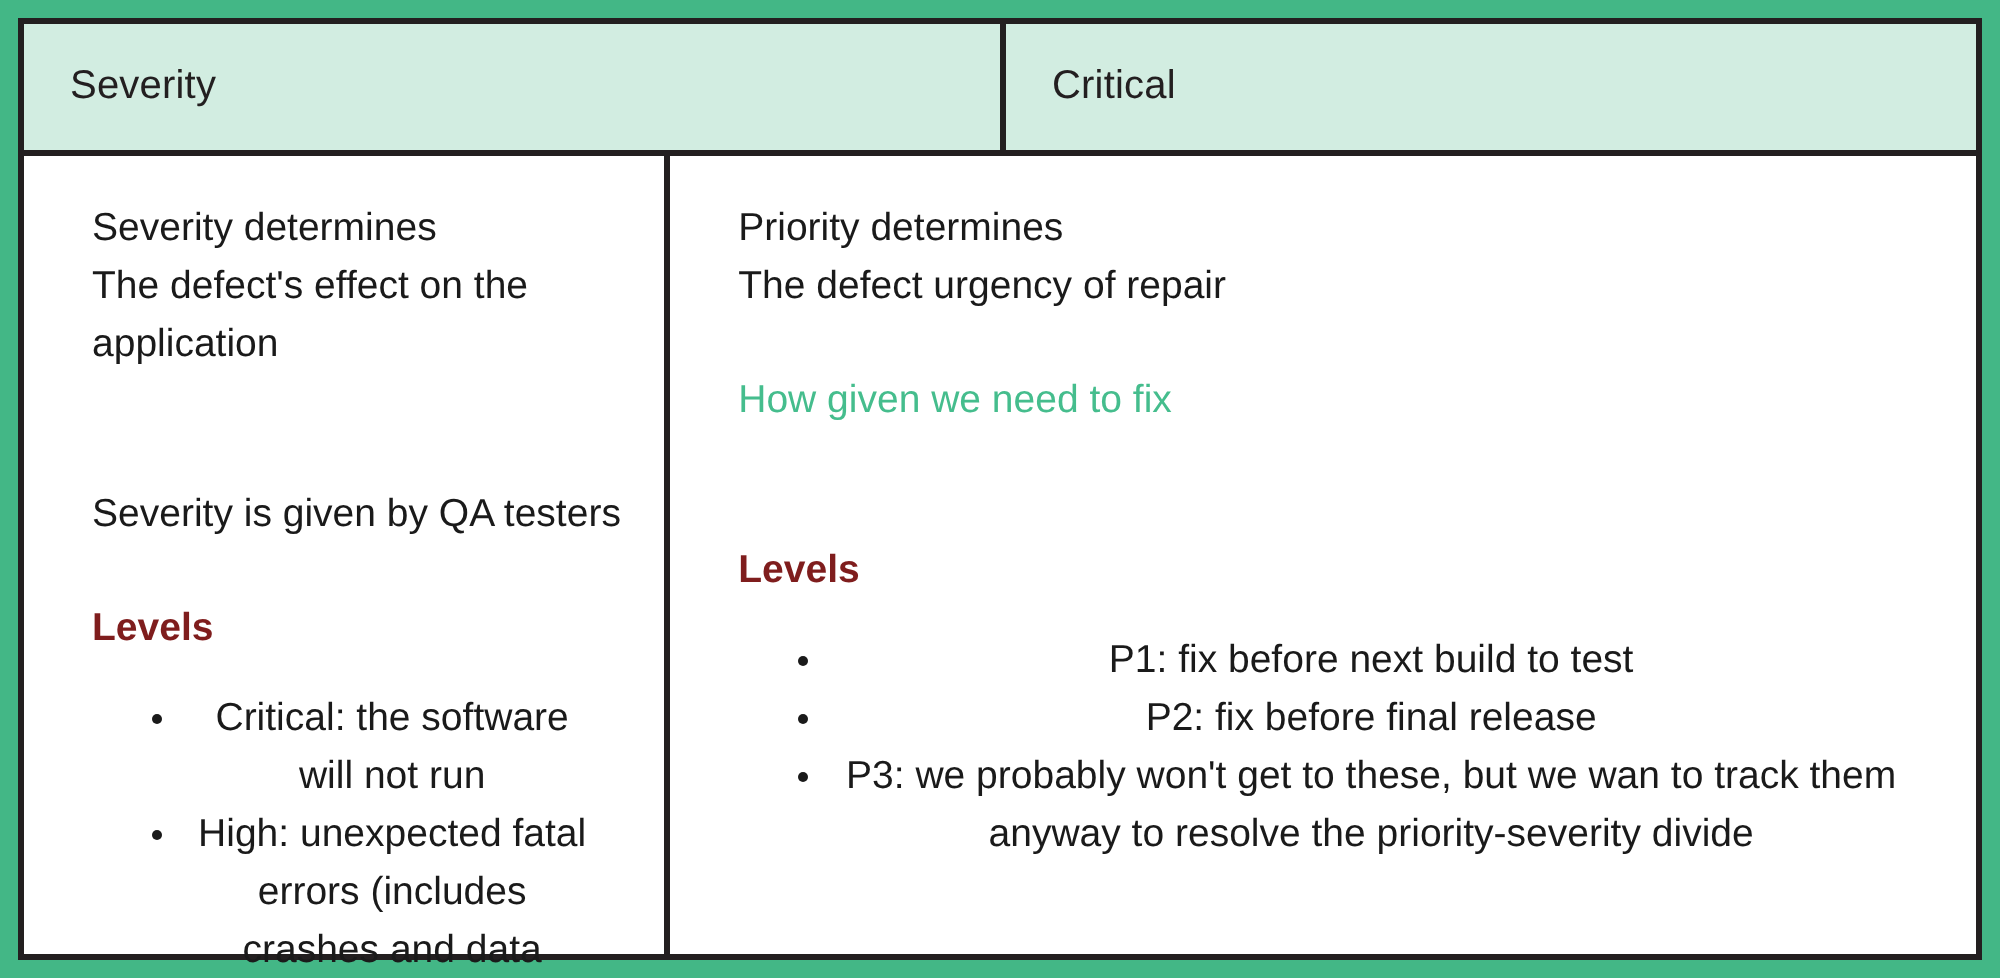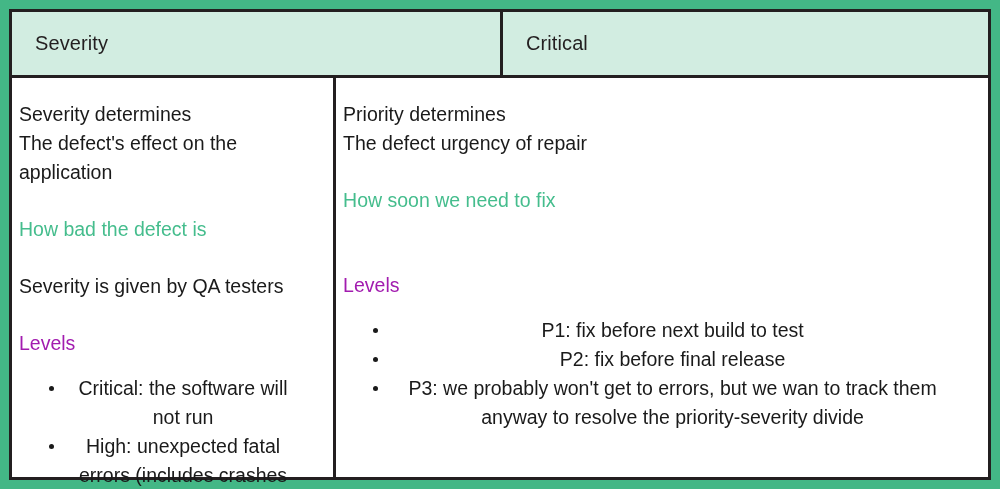--- a/index.html
+++ b/index.html
@@ -55,21 +55,21 @@
   .header-cell {
     display: flex;
     align-items: center;
     padding-left: 23px;
     font-size: 20px;
     color: #231F20;
     letter-spacing: 0.1px;
   }
 
   .body-cell {
-    padding: 22px 18px 0 7px;
+    padding: 22px 18px 0 34px;
     box-sizing: border-box;
     font-size: 19.5px;
     line-height: 29px;
     color: #1A1A1A;
   }
 
   .para {
     margin: 0;
     white-space: pre-line;
   }
@@ -81,24 +81,24 @@
   .spacer-lg {
     height: 28px;
   }
 
   .spacer-md {
     height: 28px;
   }
 
   .levels-title {
     margin: 0;
-    font-weight: normal;
+    font-weight: bold;
     font-size: 19.5px;
     line-height: 29px;
-    color: #a21caf;
+    color: #7f1d1d;
   }
 
   .levels-list {
     margin: 16px;
     padding: 0;
     list-style: none;
     text-align: center;
   }
 
   .levels-list li {
@@ -127,41 +127,40 @@
     <div class="header-cell col-left">Severity</div>
     <div class="header-cell col-right">Critical</div>
   </div>
 
   <div class="table-body-row">
 
     <div class="body-cell col-left">
       <p class="para">Severity determines
 The defect's effect on the application</p>
       <div class="spacer-lg"></div>
-      <p class="para accent">How bad the defect is</p>
       <div class="spacer-md"></div>
       <p class="para">Severity is given by QA testers</p>
       <div class="spacer-md"></div>
       <p class="levels-title">Levels</p>
       <ul class="levels-list">
         <li>Critical: the software will not run</li>
         <li>High: unexpected fatal errors (includes crashes and data corruption)</li>
 
       </ul>
     </div>
 
     <div class="body-cell col-right">
       <p class="para">Priority determines
 The defect urgency of repair</p>
       <div class="spacer-lg"></div>
-      <p class="para accent">How soon we need to fix</p>
+      <p class="para accent">How given we need to fix</p>
       <div class="spacer-md"></div>
       <div class="spacer-md"></div>
       <p class="levels-title">Levels</p>
       <ul class="levels-list">
         <li>P1: fix before next build to test</li>
         <li>P2: fix before final release</li>
-        <li>P3: we probably won't get to errors, but we wan to track them anyway to resolve the priority-severity divide</li>
+        <li>P3: we probably won't get to these, but we wan to track them anyway to resolve the priority-severity divide</li>
       </ul>
     </div>
 
   </div>
 </div>
 
 </body></html>

